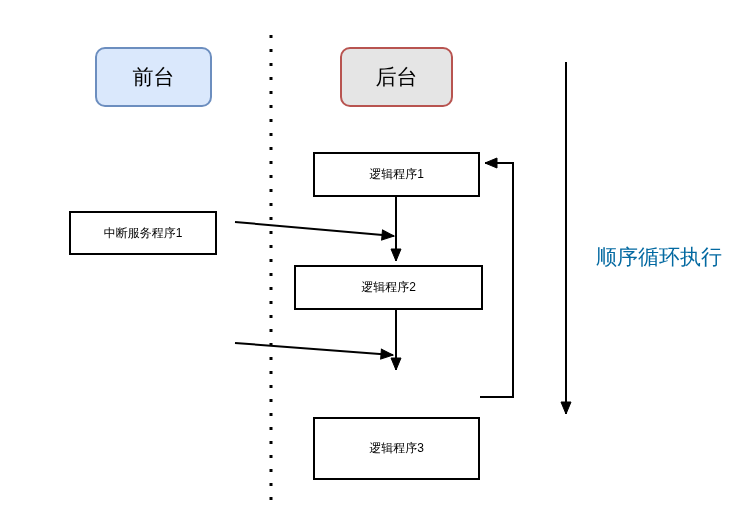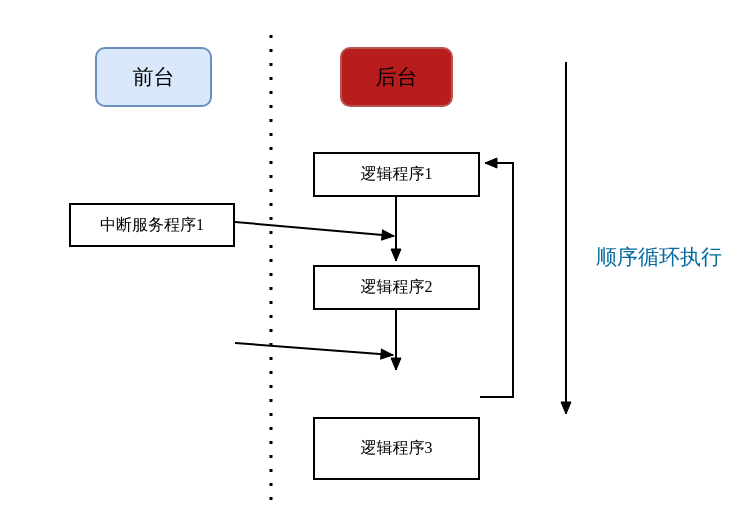--- a/index.html
+++ b/index.html
@@ -28,41 +28,40 @@
     align-items: center;
     justify-content: center;
     box-sizing: border-box;
     color: #000000;
     text-align: center;
     white-space: nowrap;
   }
   .rect-node {
     background: #ffffff;
     border: 2px solid #000000;
-    font-size: 16px;
-    font-family: Liberation Serif, serif;
+    font-size: 12px;
   }
   .rounded-node {
     border-radius: 10px;
     font-size: 21px;
   }
   .fg-node {
     left: 95px; top: 47px; width: 117px; height: 60px;
     background: #dae8fc;
     border: 2px solid #6c8ebf;
   }
   .bg-node {
     left: 340px; top: 47px; width: 113px; height: 60px;
-    background: #b91c1c;
+    background: #e5e5e5;
     border: 2px solid #b85450;
   }
   .logic1 { left: 313px; top: 152px; width: 167px; height: 45px; }
-  .logic2 { left: 313px; top: 265px; width: 167px; height: 45px; }
+  .logic2 { left: 294px; top: 265px; width: 189px; height: 45px; }
   .logic3 { left: 313px; top: 374px; width: 167px; height: 63px; margin-top: 43px; }
-  .int1   { left: 69px;  top: 203px; width: 166px; height: 44px; }
+  .int1   { left: 69px;  top: 211px; width: 148px; height: 44px; }
   .int2   { left: 69px;  top: 322px; width: 166px; height: 44px; }
   .loop-label {
     position: absolute;
     left: 596px; top: 243px;
     font-size: 21px;
     color: #0369a1;
     white-space: nowrap;
   }
 </style>
 </head>

